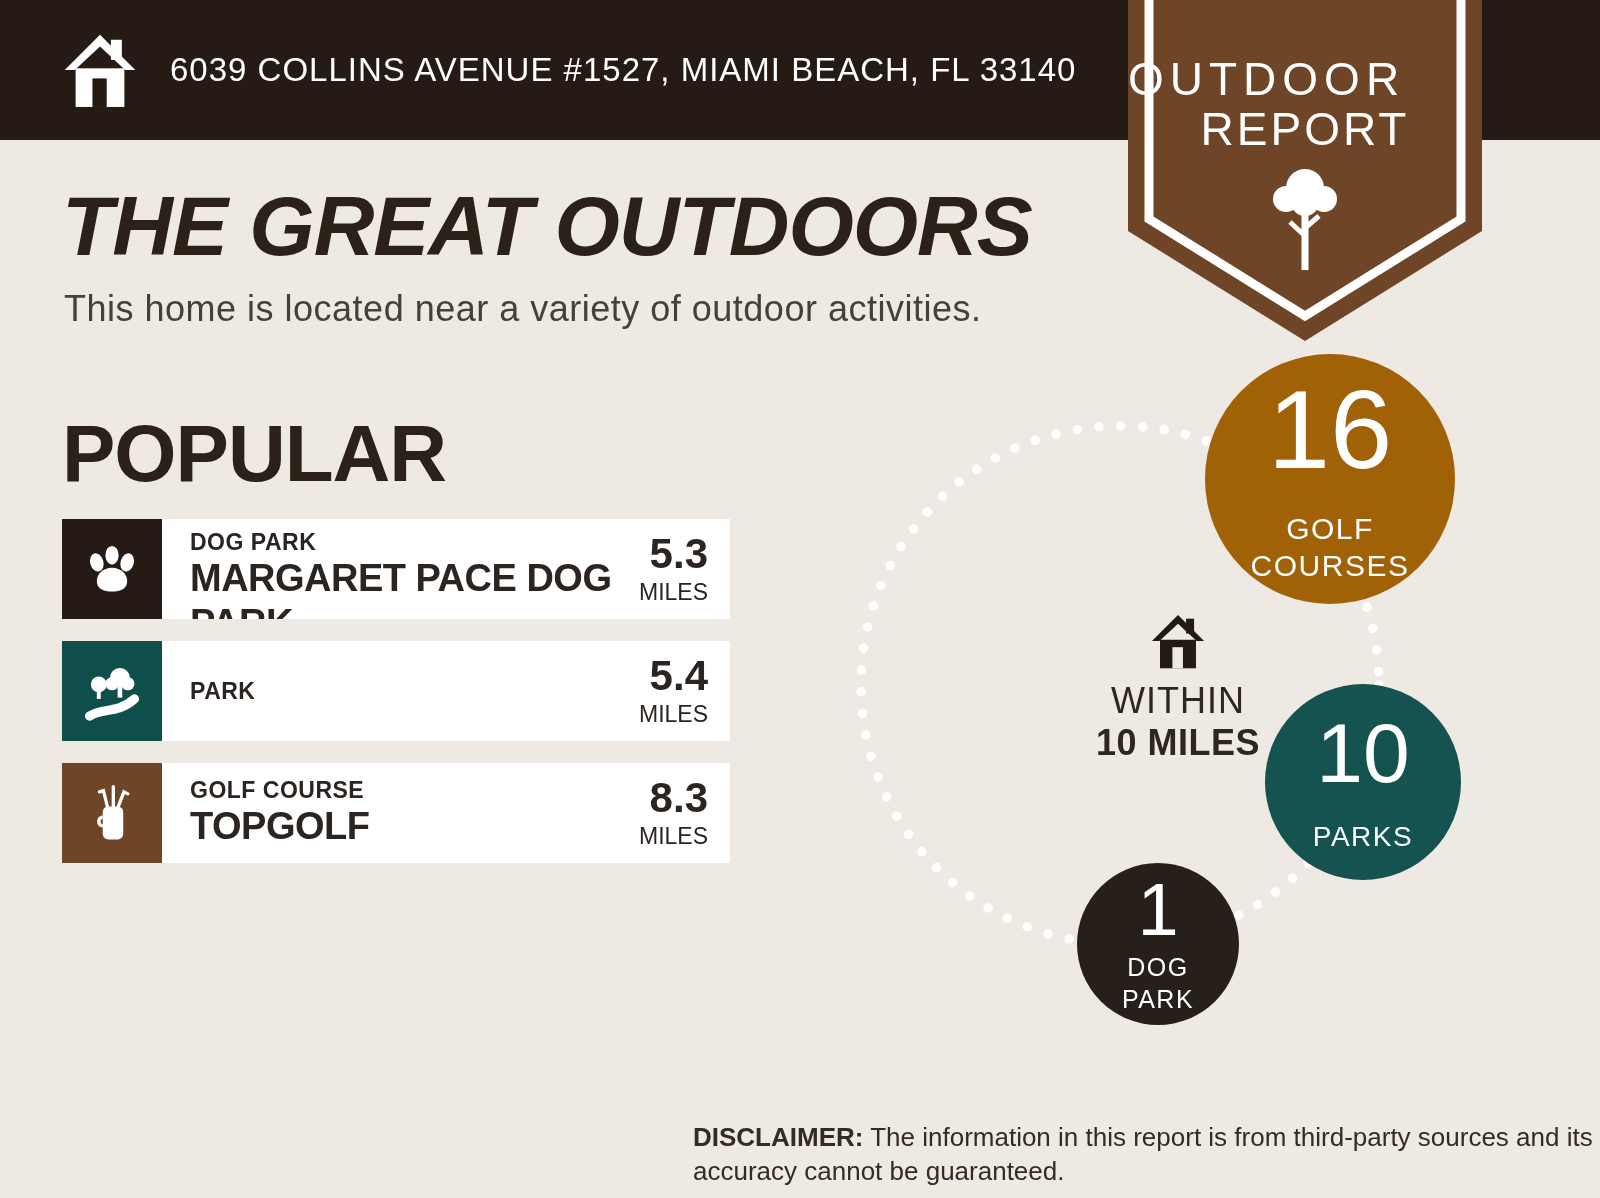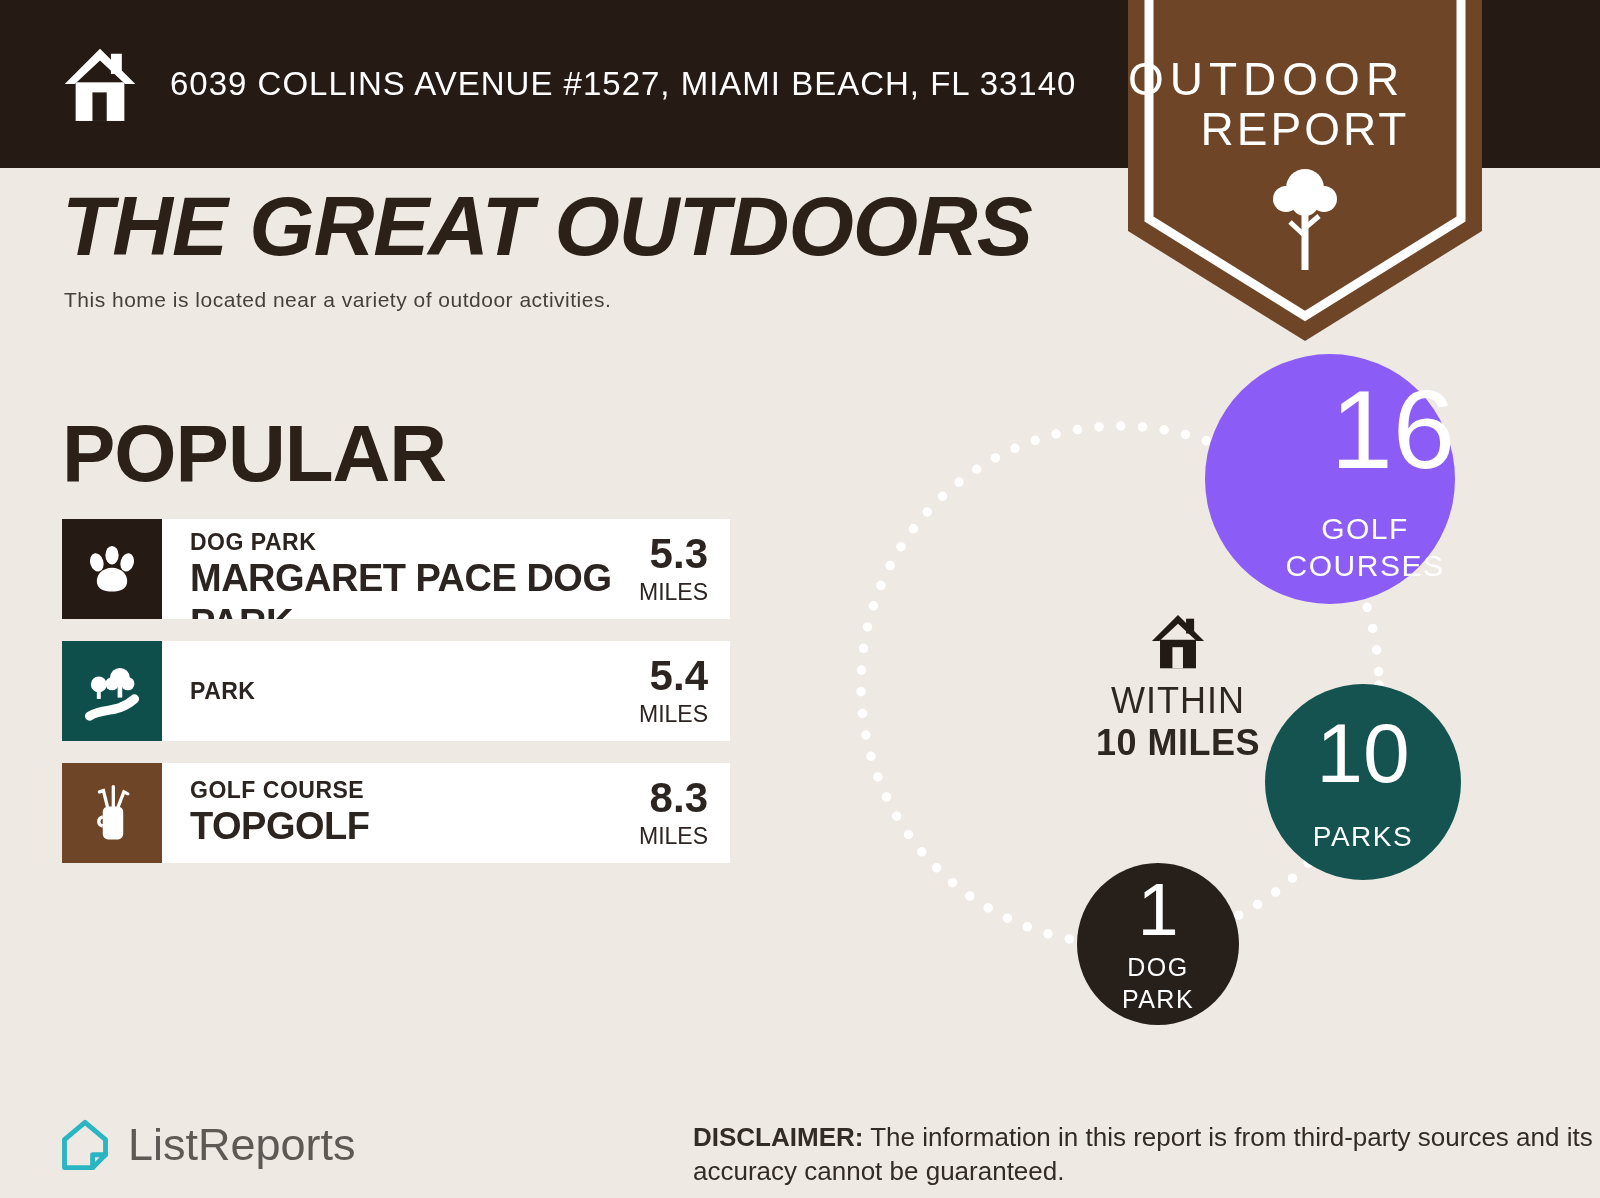--- a/index.html
+++ b/index.html
@@ -1,38 +1,38 @@
 <!DOCTYPE html>
 <html><head>
 <meta charset="utf-8">
 <style>
   * { margin:0; padding:0; box-sizing:border-box; }
   html,body { width:1600px; height:1198px; }
   body { font-family:"Liberation Sans","DejaVu Sans",sans-serif; }
   .page { position:relative; width:1600px; height:1198px; background:#efe9e4; overflow:hidden; }
 
   
-  .topbar { position:absolute; left:0; top:0; width:1600px; height:168px; background:#251b14;
+  .topbar { position:absolute; left:0; top:0; width:1600px; height:140px; background:#251b14;
             display:flex; align-items:center; padding-left:58px; }
   .topbar svg { width:84px; height:84px; flex:0 0 auto; }
   .address { color:#ffffff; font-size:33px; letter-spacing:1px; margin-left:28px; font-weight:400; }
 
   
   .ribbon { position:absolute; left:1128px; top:0; width:354px; height:348px; }
   .ribbon svg.shape { position:absolute; left:0; top:0; }
   .ribbon .rb-line1 { position:absolute; left:0; top:52px; width:100%; 
                       color:#fff; font-size:46px; font-weight:400; letter-spacing:6px; }
   .ribbon .rb-line2 { position:absolute; left:0; top:102px; width:100%; text-align:center;
                       color:#fff; font-size:46px; font-weight:400; letter-spacing:3px; }
   .ribbon .tree { position:absolute; left:132px; top:162px; }
 
   
   .headline { position:absolute; left:62px; top:178px; font-size:84px; font-weight:700;
               color:#2b2118; letter-spacing:-1px;font-style:italic; }
-  .subtitle { position:absolute; left:64px; top:288px; font-size:21px; color:#46403b; letter-spacing:0.5px; }
+  .subtitle { position:absolute; left:64px; top:288px; font-size:36px; color:#46403b; letter-spacing:0.5px; }
 
   
   .popular-heading { position:absolute; left:62px; top:408px; font-size:80px; font-weight:700;
                      color:#2b2118; letter-spacing:-1px; }
   .rows { position:absolute; left:62px; top:519px; width:668px; }
   .row { display:flex; height:100px; margin-bottom:22px; }
   .tile { width:100px; height:100px; flex:0 0 auto; display:flex; align-items:center; justify-content:center; }
   .tile svg { width:66px; height:66px; }
   .card { flex:1; background:#ffffff; position:relative; overflow:hidden; }
   .txtcol { position:absolute; left:28px; top:0; bottom:0; width:432px; display:flex;
@@ -187,36 +187,29 @@
     <svg viewBox="0 0 100 100">
       <rect x="63" y="14" width="13" height="24" fill="#221b15"></rect>
       <polygon points="50,8 92,50 80,50 50,22 20,50 8,50" fill="#221b15"></polygon>
       <rect x="21" y="48" width="58" height="46" fill="#221b15"></rect>
       <rect x="41" y="60" width="17" height="34" fill="#efe9e4"></rect>
     </svg>
     <div class="within1">WITHIN</div>
     <div class="within2">10 MILES</div>
   </div>
 
-  <div class="stat golf" style="background-color: #8b5cf6; align-items: flex-end;">
+  <div class="stat golf" style="background-color: #a16207;">
     <div class="num">16</div>
     <div class="lbl">GOLF COURSES</div>
   </div>
   <div class="stat parks" style="background-color: rgb(20, 83, 79);">
     <div class="num">10</div>
     <div class="lbl">PARKS</div>
   </div>
   <div class="stat dog" style="background-color: rgb(39, 32, 26);">
     <div class="num">1</div>
     <div class="lbl">DOG PARK</div>
   </div>
 
-  <div class="brandblock">
-    <svg viewBox="0 0 100 104">
-      <path d="M50,10 L12,42 L12,94 L64,94 L88,70 L88,42 Z" fill="none" stroke="#2ab5c2" stroke-width="9" stroke-linejoin="round" stroke-linecap="round"></path>
-      <path d="M64,94 L64,70 L88,70" fill="none" stroke="#2ab5c2" stroke-width="9" stroke-linejoin="round" stroke-linecap="round"></path>
-    </svg>
-    <div class="brandname">ListReports</div>
-  </div>
 
   <div class="disclaimer"><b>DISCLAIMER:</b><span> The information in this report is from third-party sources and its accuracy cannot be guaranteed.</span></div>
 
 </div>
 
 </body></html>

